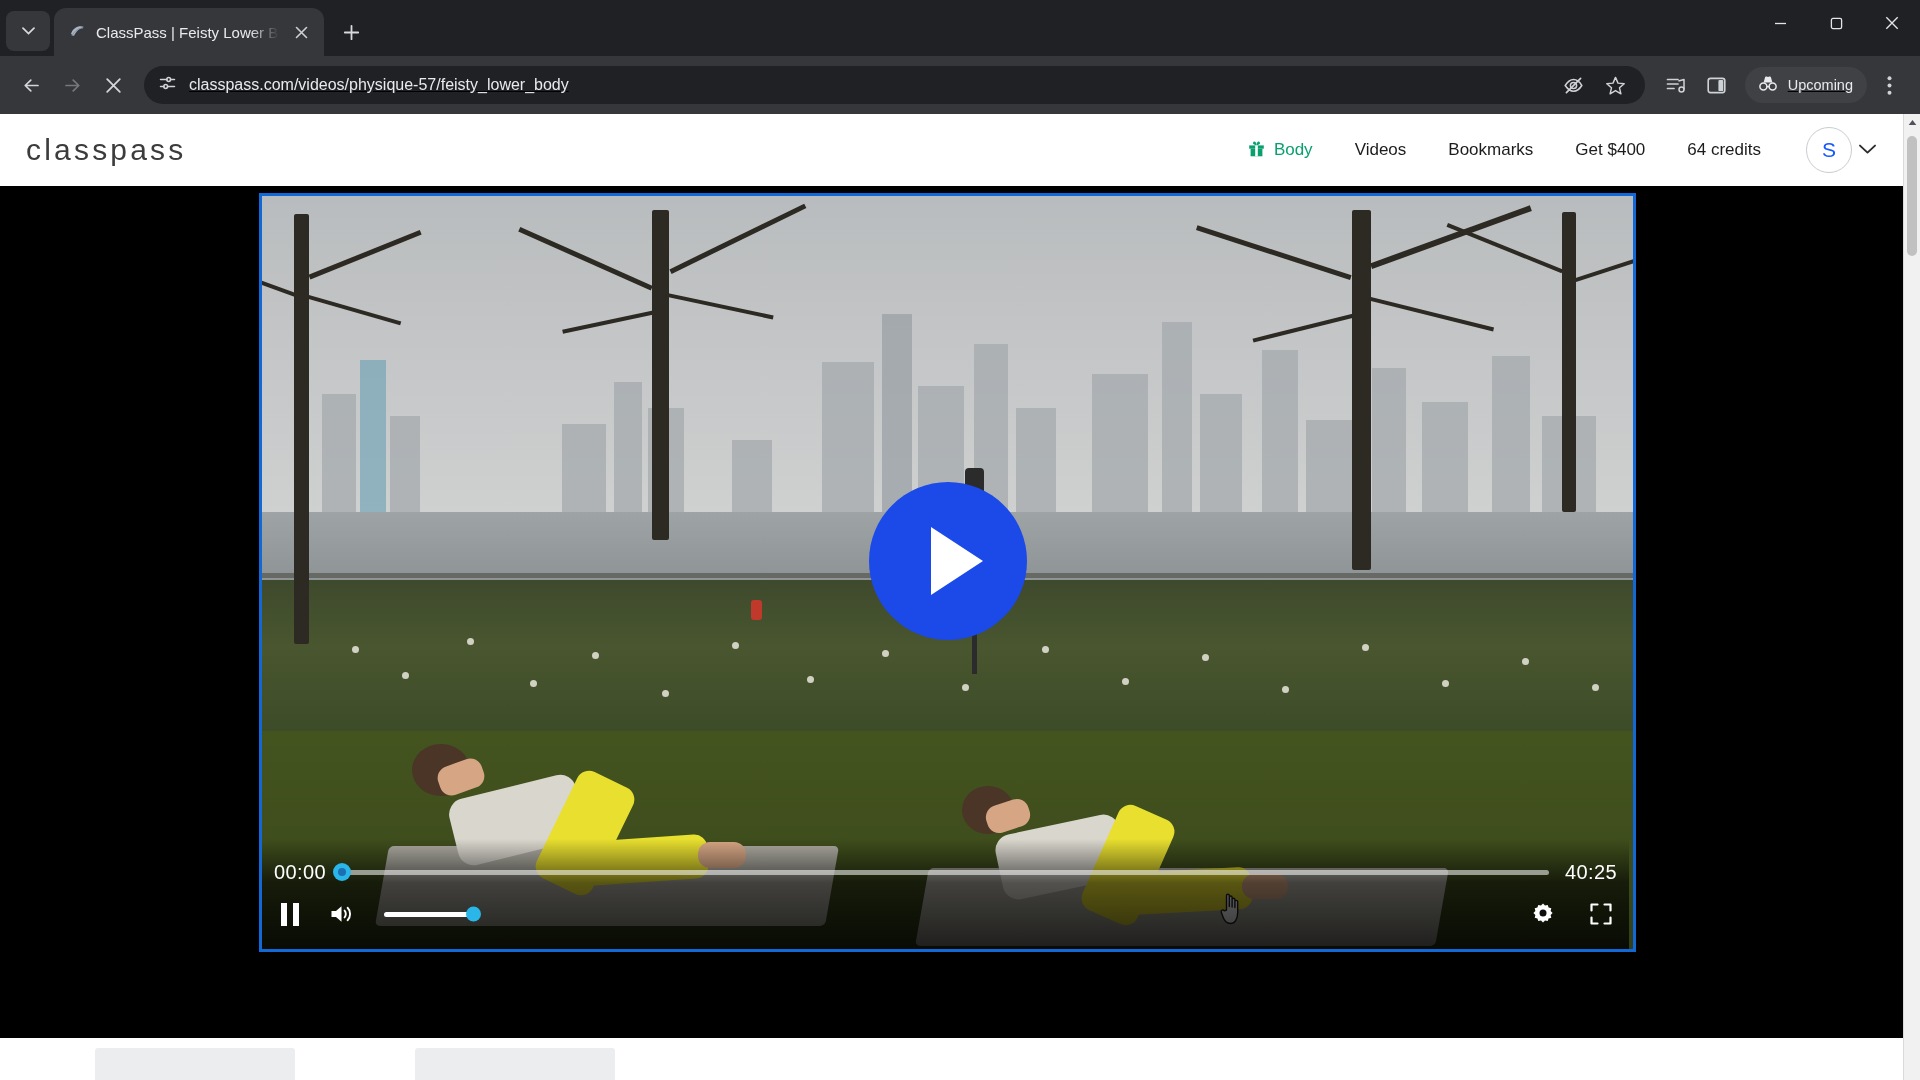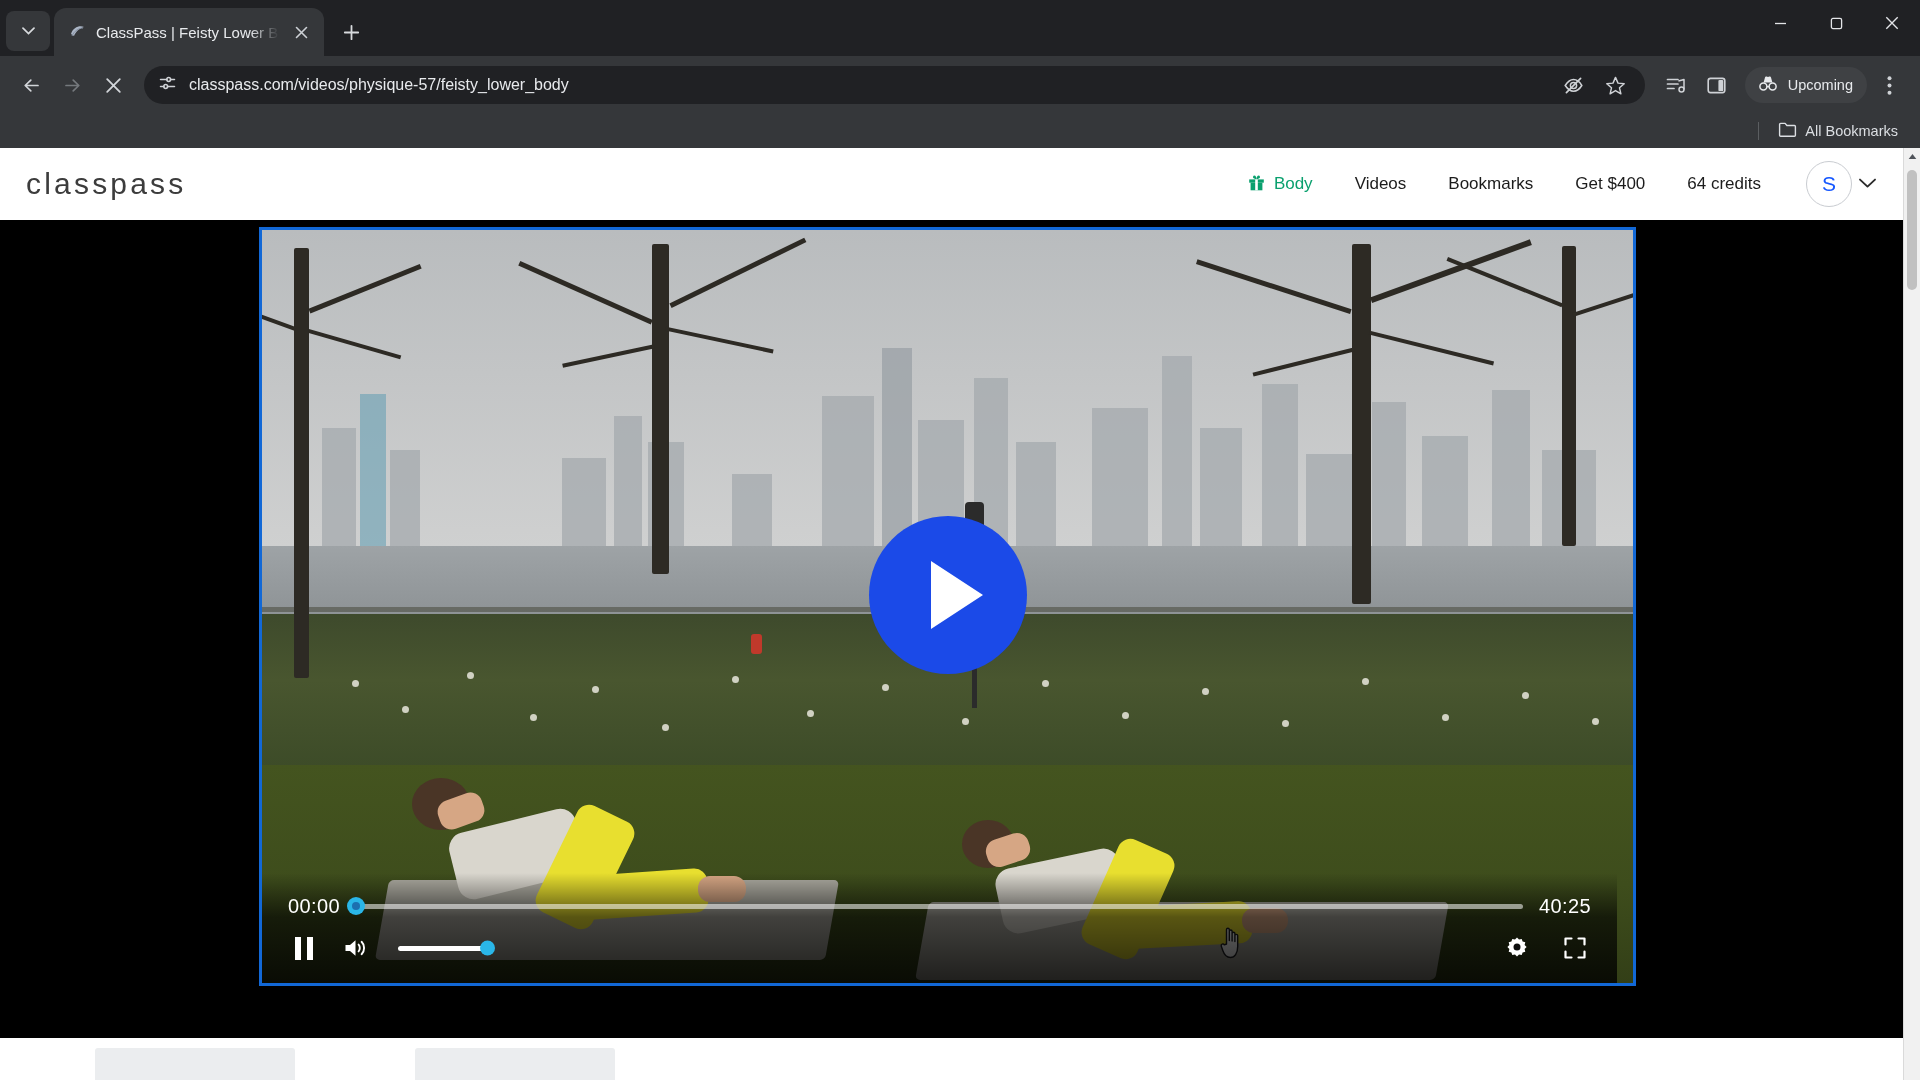--- a/index.html
+++ b/index.html
@@ -45,21 +45,21 @@
     width:34px; height:34px; margin:0 0 7px 10px; border-radius:50%;
     display:flex; align-items:center; justify-content:center;
     color:#d2d5d9; flex:none;
   }
   .win-ctrls { margin-left:auto; display:flex; align-self:flex-start; height:46px; }
   .win-btn { width:56px; height:46px; display:flex; align-items:center; justify-content:center; color:#e3e5e8; }
 
   
   .toolbar {
     height:58px; background:#35373a; display:flex; align-items:center;
-    padding:0 12px; gap:3px; flex:none;
+    padding:0 12px; gap:3px; flex:none;text-decoration:underline;
   }
   .tb-icon {
     width:38px; height:38px; border-radius:50%;
     display:flex; align-items:center; justify-content:center;
     color:#cfd2d6; flex:none;
   }
   .tb-icon.dim { color:#75797d; }
   .omnibox {
     flex:1; height:38px; background:#202124; border-radius:19px;
     display:flex; align-items:center; padding:0 10px 0 14px; margin:0 9px;
@@ -169,23 +169,23 @@
   }
   .play-tri {
     position:absolute; left:56%; top:50%; transform:translate(-50%,-50%);
     width:0; height:0; border-left:52px solid #fff;
     border-top:34px solid transparent; border-bottom:34px solid transparent;
   }
   .cursor-hand { position:absolute; left:955px; top:692px; pointer-events:none; }
 
   
   .controls {
-    position:absolute; left:0; right:16px; bottom:0; height:110px;
+    position:absolute; left:0; right:4px; bottom:0; height:110px;
     background:linear-gradient(transparent, rgba(0,0,0,.62) 40%, rgba(0,0,0,.82));
-    padding:0 26px;
+    padding:0 12px;
   }
   .seek-row { display:flex; align-items:center; gap:16px; height:52px; padding-top:14px; }
   .time-label { color:#fff; font-size:20px; font-weight:400; flex:none; letter-spacing:.4px; }
   .seek-track {
     flex:1; height:5px; background:rgba(255,255,255,.55); border-radius:3px; position:relative;
   }
   .seek-knob {
     position:absolute; left:-9px; top:50%; transform:translateY(-50%);
     width:18px; height:18px; border-radius:50%;
   }
@@ -345,31 +345,20 @@
 
     <div class="tb-icon">
       <svg width="5" height="21" viewBox="0 0 5 21">
         <circle cx="2.5" cy="3.3" r="2" fill="#cfd2d6"></circle>
         <circle cx="2.5" cy="10.5" r="2" fill="#cfd2d6"></circle>
         <circle cx="2.5" cy="17.7" r="2" fill="#cfd2d6"></circle>
       </svg>
     </div>
   </div>
 
-  <div class="bookmarks">
-    <span class="bm-div"></span>
-    <span class="bm-item">
-      <span>
-        <svg width="19" height="17" viewBox="0 0 19 17">
-          <path d="M1.6 14.2 V3.4 C1.6 2.8 2 2.4 2.6 2.4 H7.1 L8.9 4.5 H16.4 C17 4.5 17.4 4.9 17.4 5.5 V14.2 C17.4 14.8 17 15.2 16.4 15.2 H2.6 C2 15.2 1.6 14.8 1.6 14.2 Z" stroke="#dcdfe3" stroke-width="1.4" fill="none" stroke-linejoin="round"></path>
-        </svg>
-      </span>
-      <span>All Bookmarks</span>
-    </span>
-  </div>
 
   <div class="viewport">
     <div class="page">
 
       <div class="cp-header">
         <span class="cp-logo">classpass</span>
 
         <nav class="cp-nav">
           <span class="cp-link gifts">
             <span>

